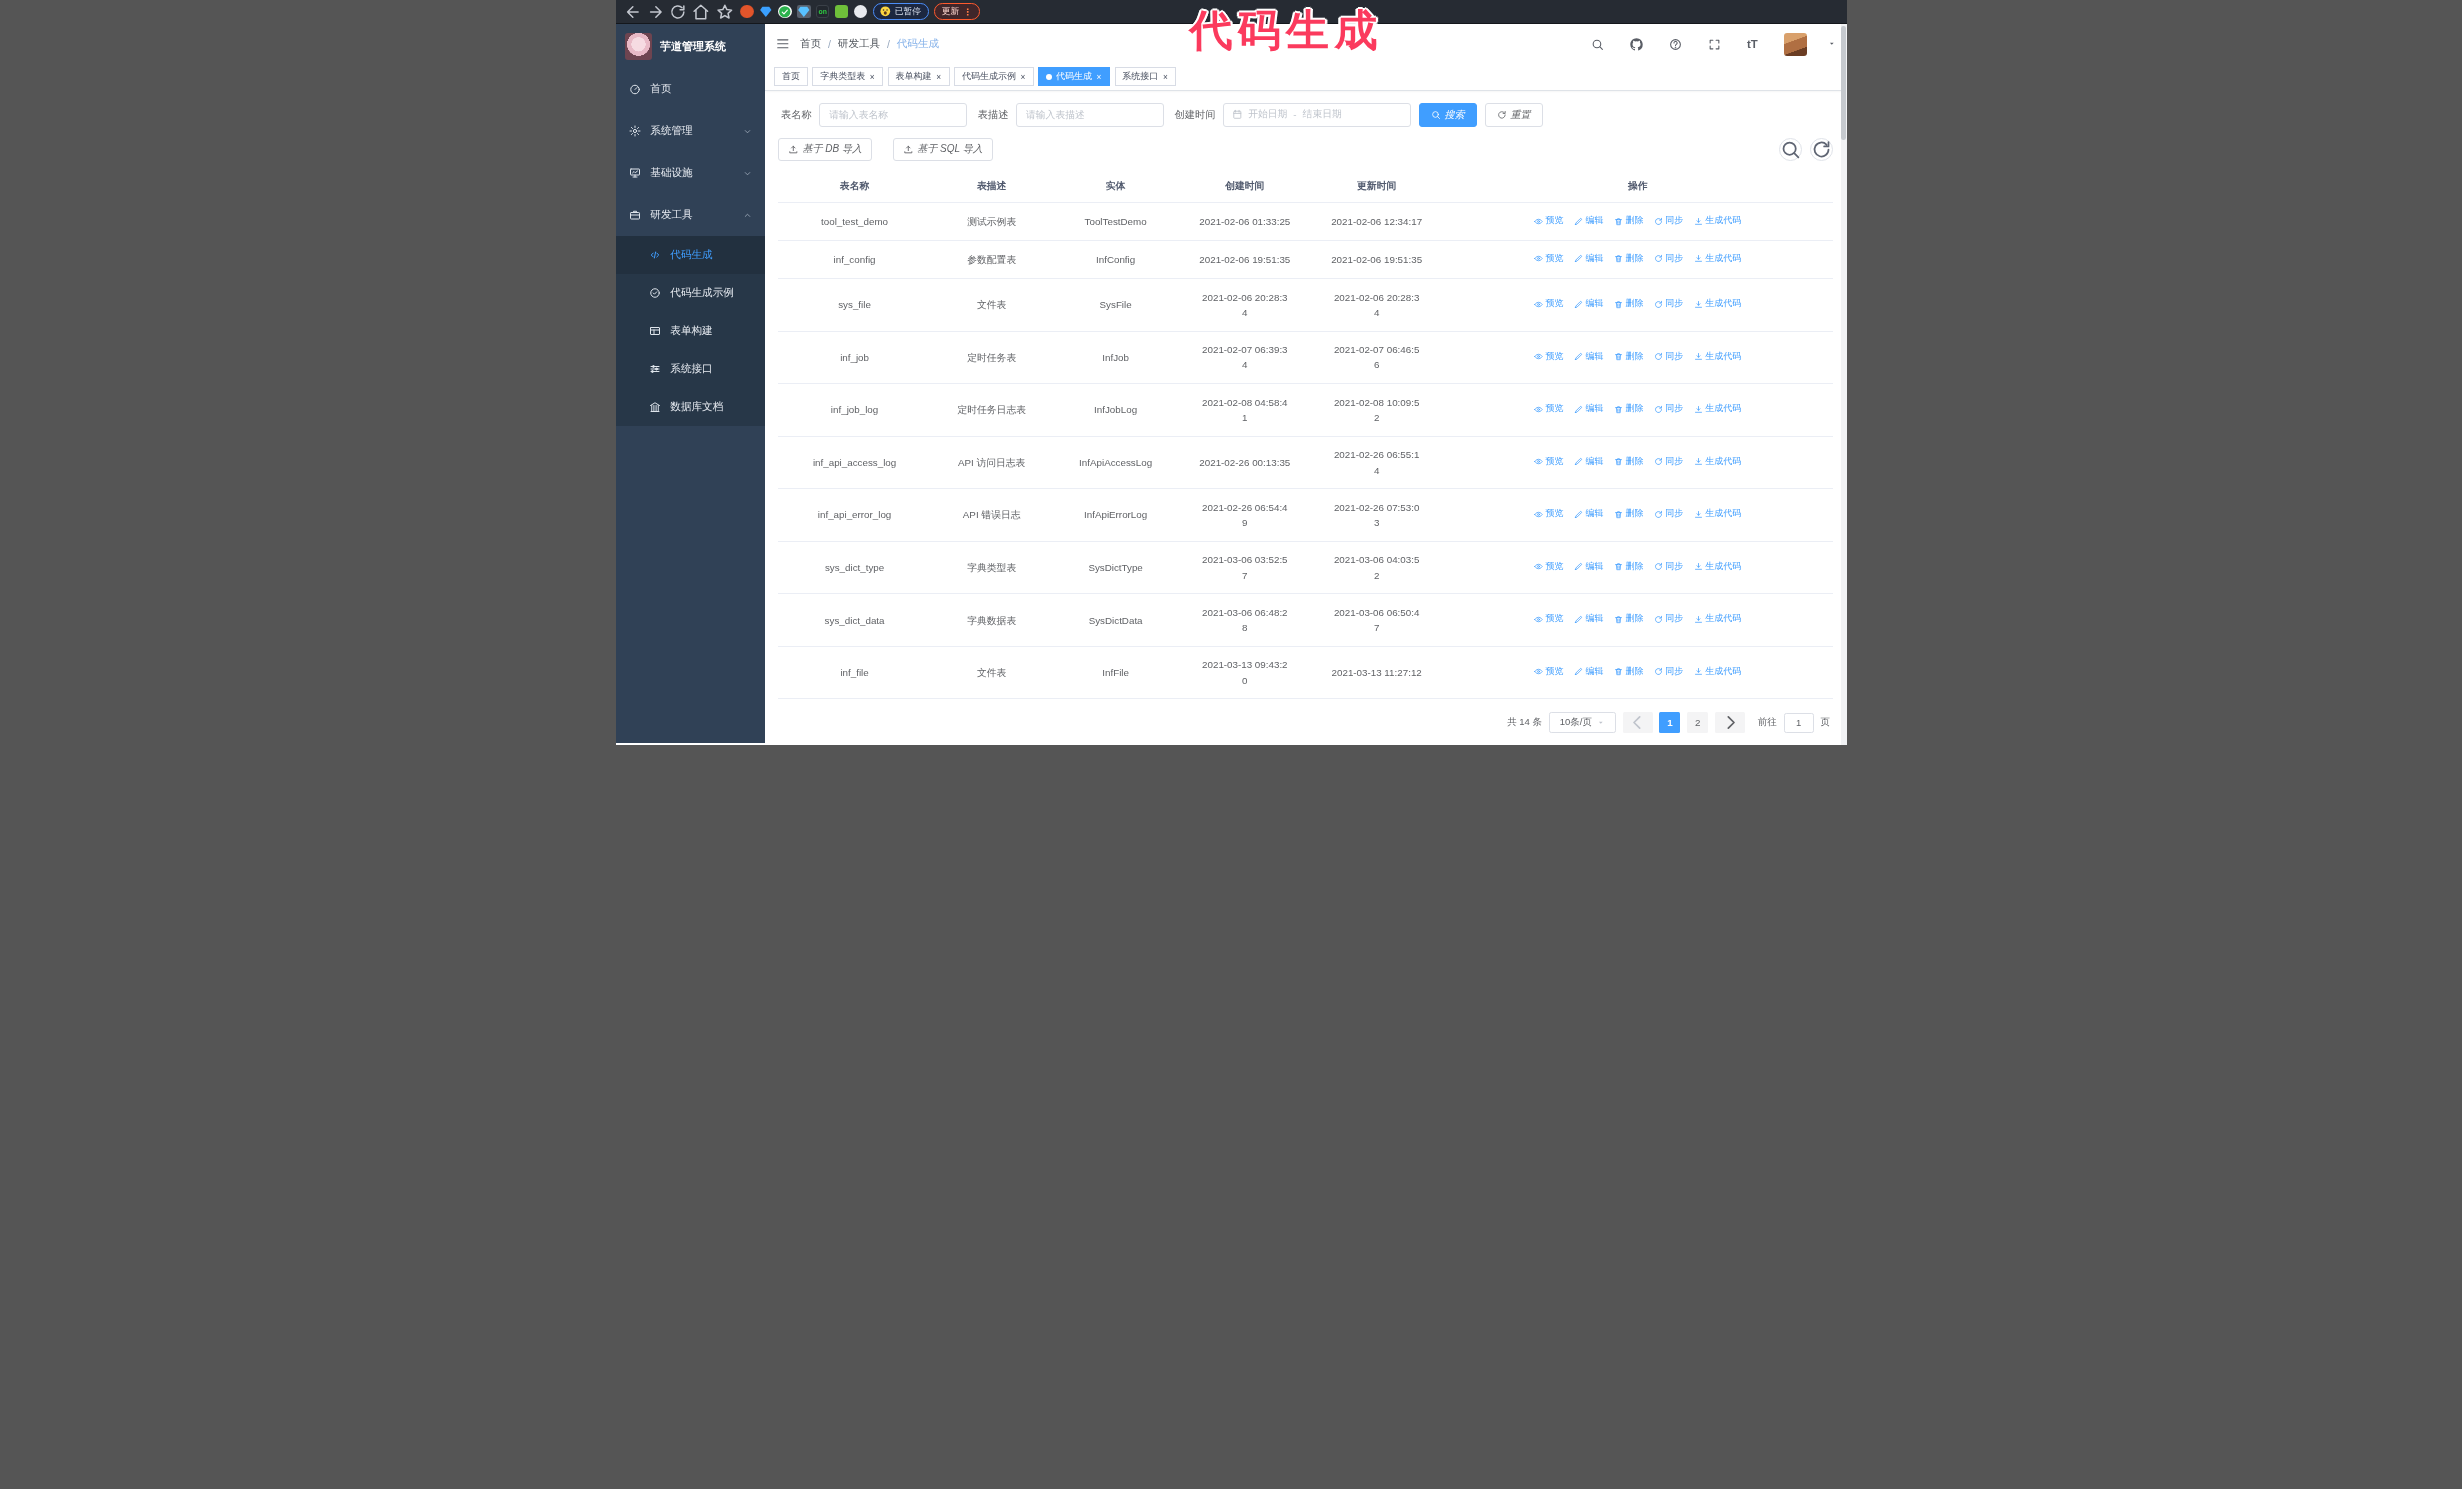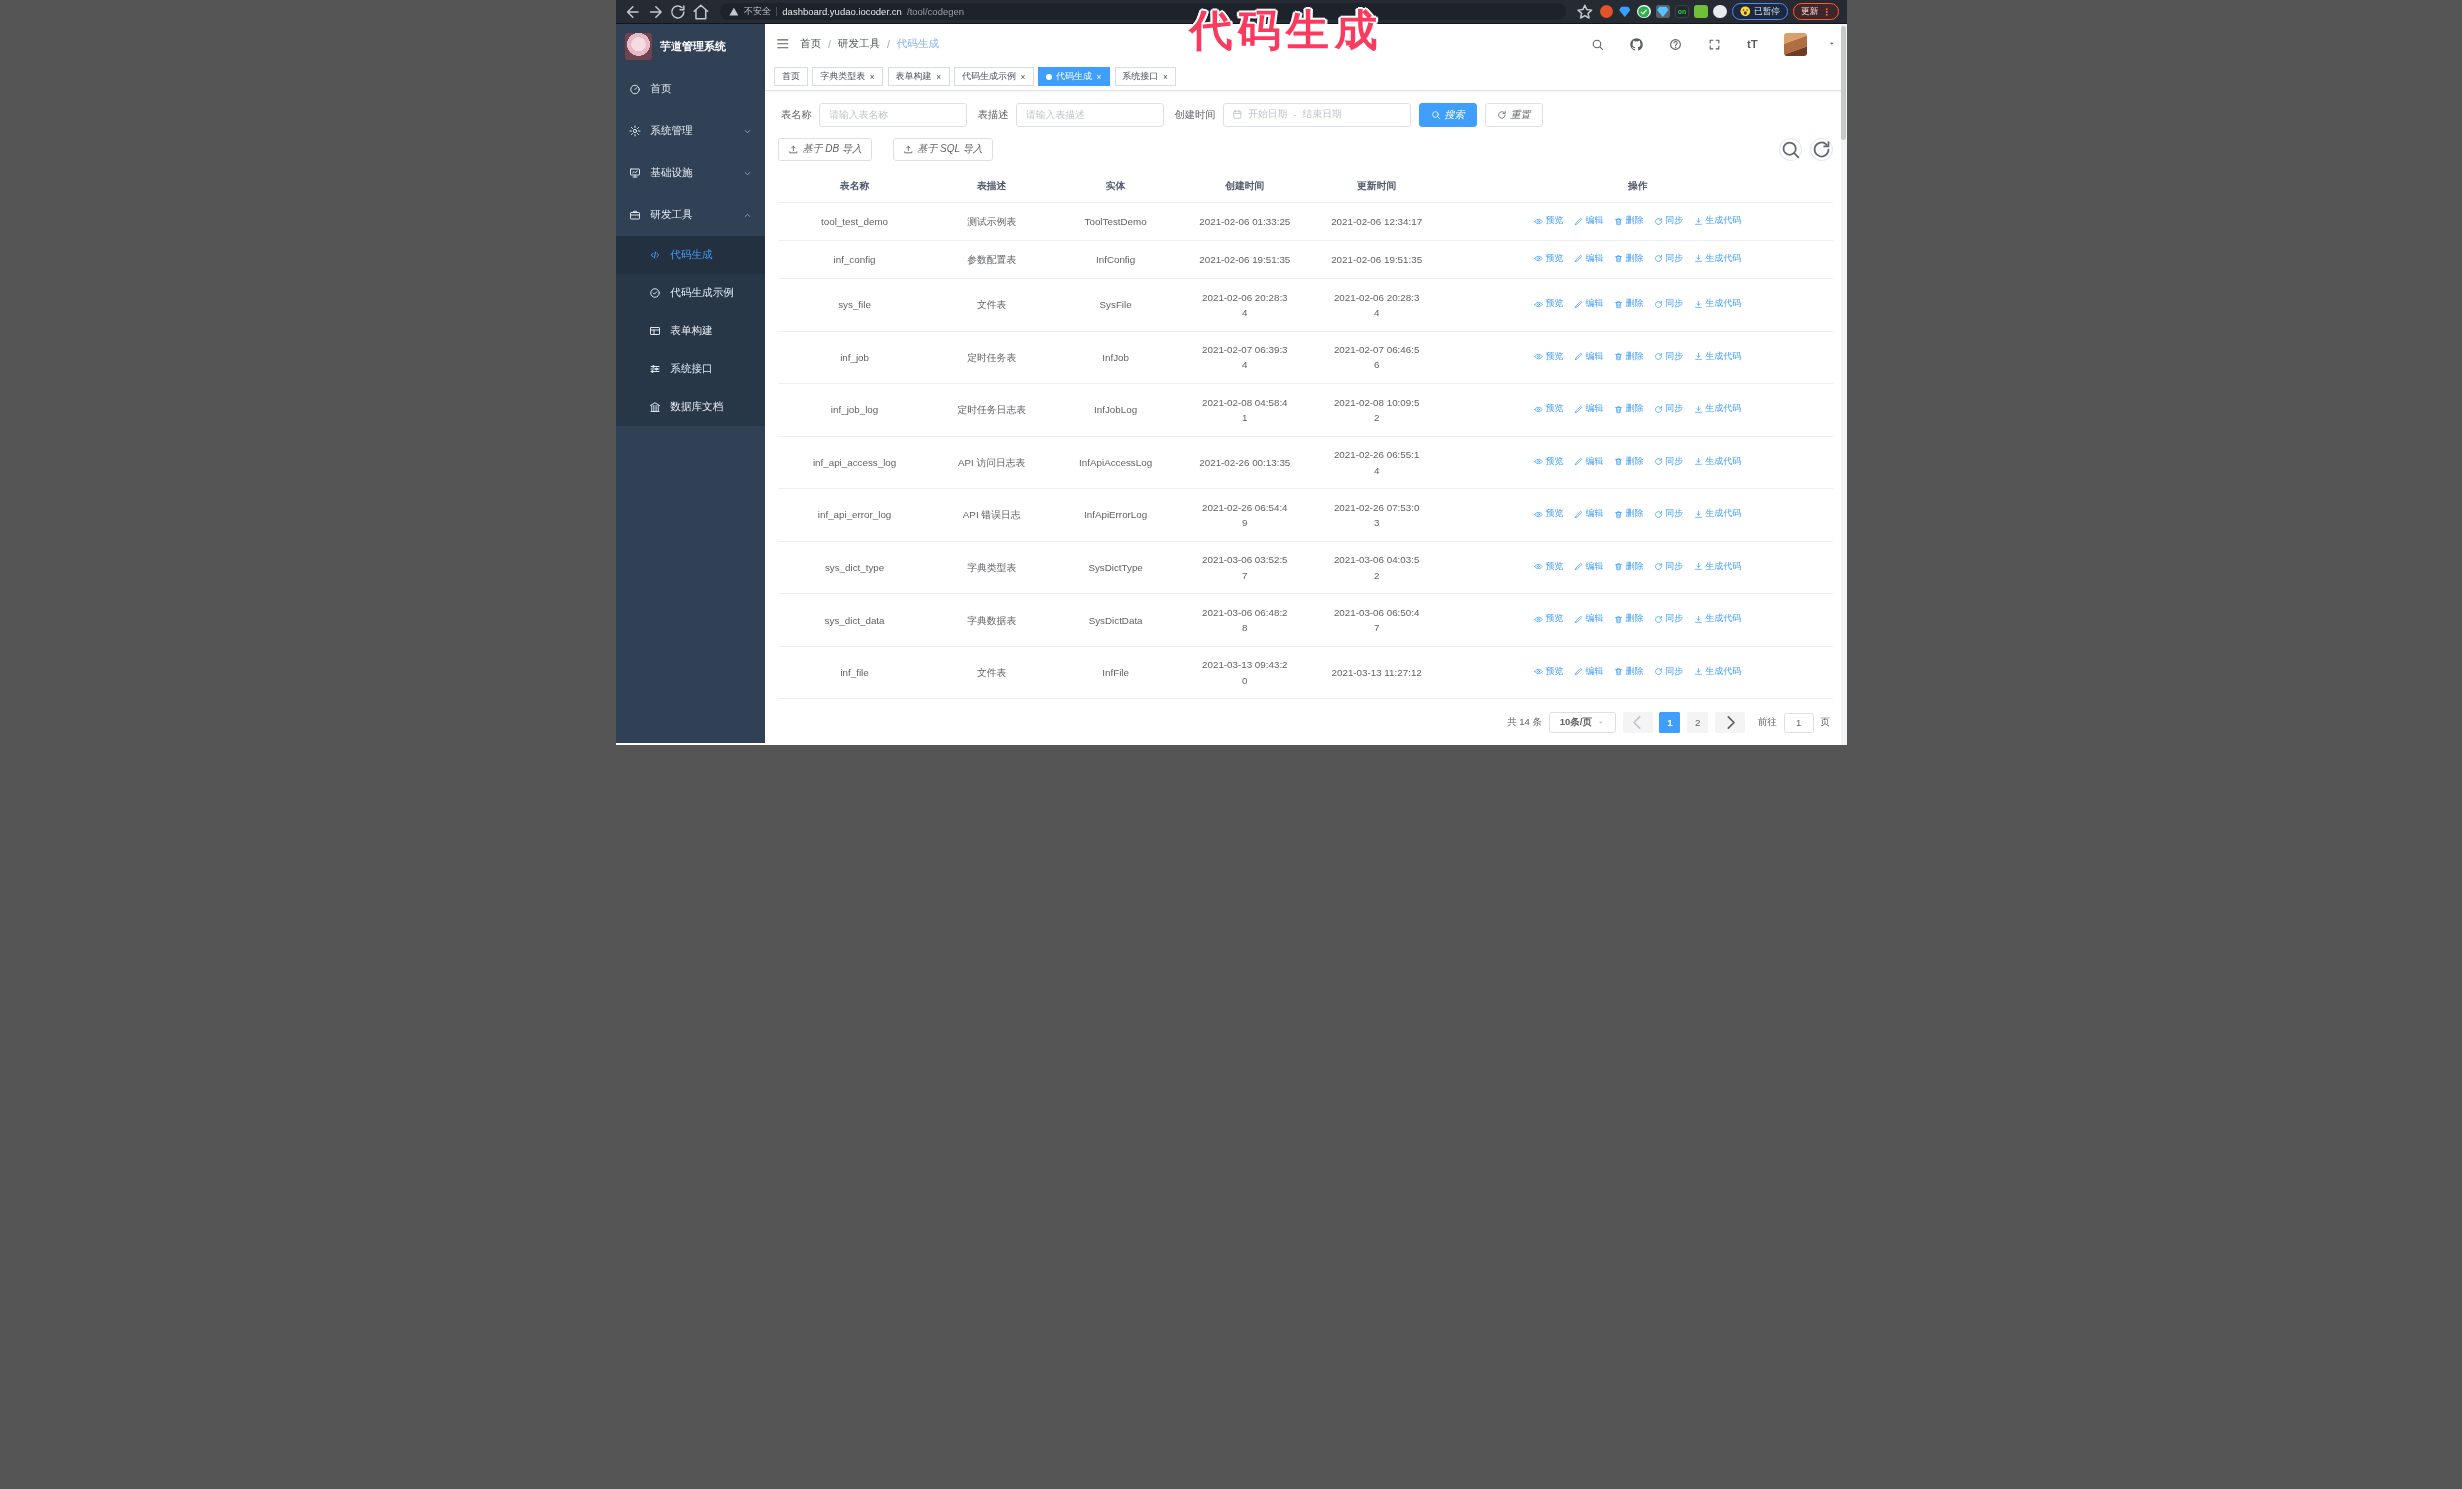--- a/index.html
+++ b/index.html
@@ -94,21 +94,21 @@
   table{ width:100%; border-collapse:collapse; table-layout:fixed; }
   thead th{ padding:9px 3px; font-size:9.8px; font-weight:bold; color:#515a6e; border-bottom:0.8px solid #ebeef5; text-align:center; }
   tbody td{ padding:10.6px 3px; font-size:9.8px; color:#606266; border-bottom:0.8px solid #ebeef5; text-align:center; line-height:1.55; vertical-align:middle; }
   td .dt{ white-space:nowrap; }
   td .dt.wrap{ display:inline-block; width:15.85ch; word-break:break-all; white-space:normal; text-align:center; }
   .alink{ color:#409eff; font-size:9px; display:inline-flex; align-items:center; gap:2.3px; margin:0 5.3px; cursor:pointer; white-space:nowrap;}
   .alink svg{ width:9px; height:9px; }
   
   .pagination{ display:flex; align-items:center; justify-content:flex-end; gap:6.8px; margin:13px 3px 0; font-size:9.5px; color:#606266; }
   .pg-select{ width:67px; height:21px; border:0.8px solid #dcdfe6; border-radius:2.3px; display:flex; align-items:center;
-    justify-content:center; gap:5.3px; cursor:pointer; background:#fff;font-weight:bold; }
+    justify-content:center; gap:5.3px; cursor:pointer; background:#fff; }
   .pg-select svg{ width:7.6px; height:7.6px; color:#c0c4cc; }
   .pg-btn{ min-width:21px; height:21px; background:#f4f4f5; border-radius:1.5px; display:flex; align-items:center;
     justify-content:center; color:#606266; cursor:pointer; font-size:9.8px; padding:0 4.5px; }
   .pg-btn svg{ width:8.3px; height:8.3px; }
   .pg-btn.disabled{ color:#c0c4cc; }
   .pg-btn.current{ background:#409eff; color:#fff; font-weight:bold; }
   .goto-input{ width:30px; height:20.5px; border:0.8px solid #dcdfe6; border-radius:2.3px; text-align:center; font-size:9.5px;
     color:#606266; outline:none; font-family:inherit; }
   
   .annotation{ position:absolute; top:1.5px; left:574px; font-size:43px; font-weight:bold; letter-spacing:5.3px;
@@ -137,31 +137,20 @@
       <span class="bbtn">
           <svg viewBox="0 0 24 24" fill="none" stroke="currentColor" stroke-width="2" stroke-linecap="round" stroke-linejoin="round" style="width:100%;height:100%;display:block">
             <path d="M20 12a8 8 0 1 1-2.34-5.66M20 4v5h-5"></path>
           </svg>
         </span>
       <span class="bbtn">
           <svg viewBox="0 0 24 24" fill="none" stroke="currentColor" stroke-width="2" stroke-linecap="round" stroke-linejoin="round" style="width:100%;height:100%;display:block">
             <path d="M3 11l9-8 9 8M5.5 9.5V21h13V9.5"></path>
           </svg>
         </span>
-    </div>
-    <div class="urlbar">
-      <span class="warn">
-          <svg viewBox="0 0 24 24" fill="currentColor" stroke="none" stroke-width="2" stroke-linecap="round" stroke-linejoin="round" style="width:100%;height:100%;display:block">
-            <path d="M12 2 1 21h22L12 2z"></path>
-          </svg>
-        </span>
-      <span class="insecure">不安全</span>
-      <span class="sep"></span>
-      <span class="host">dashboard.yudao.iocoder.cn</span>
-      <span class="path">/tool/codegen</span>
     </div>
     <div class="bright">
       <span class="bbtn">
           <svg viewBox="0 0 24 24" fill="none" stroke="currentColor" stroke-width="2" stroke-linecap="round" stroke-linejoin="round" style="width:100%;height:100%;display:block">
             <path d="M12 3l2.7 5.8 6.3.7-4.7 4.3 1.3 6.2-5.6-3.2-5.6 3.2 1.3-6.2L3 9.5l6.3-.7z"></path>
           </svg>
         </span>
       <span class="exticon" style="background:radial-gradient(circle,#e2552b 58%,#b33d1a 100%);border-radius:50%;"></span>
       <span class="exticon" style="background:transparent;color:#3aa0ff;">
           <svg viewBox="0 0 24 24" fill="currentColor" stroke="none" stroke-width="2" stroke-linecap="round" stroke-linejoin="round" style="width:100%;height:100%;display:block">

